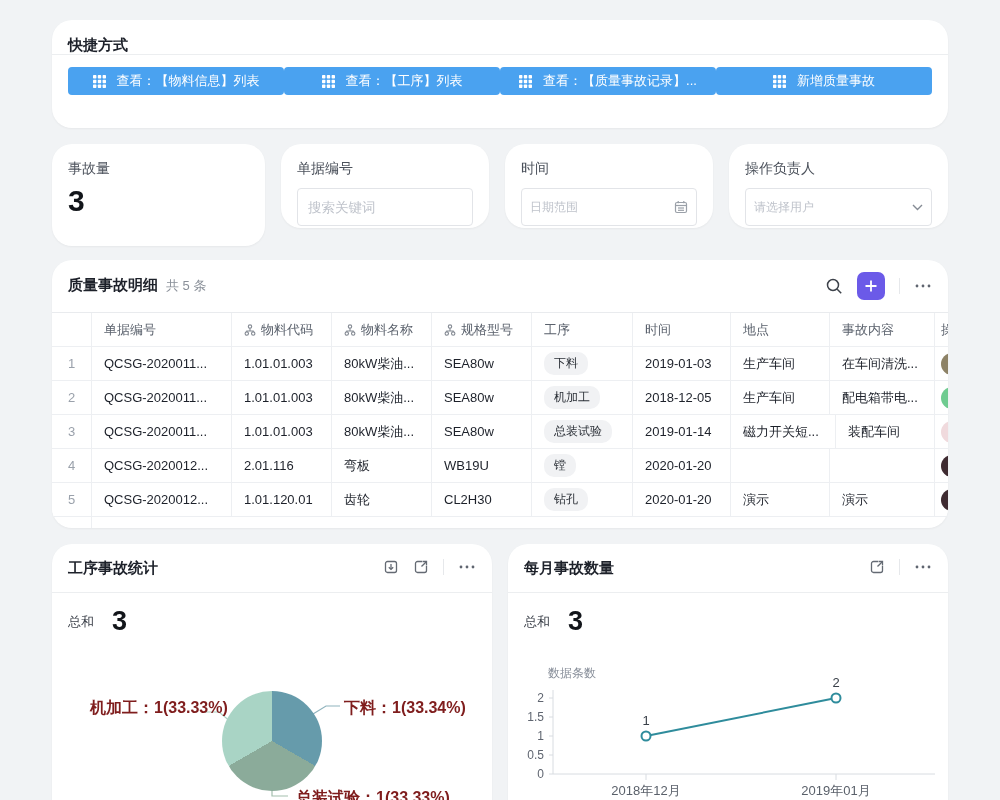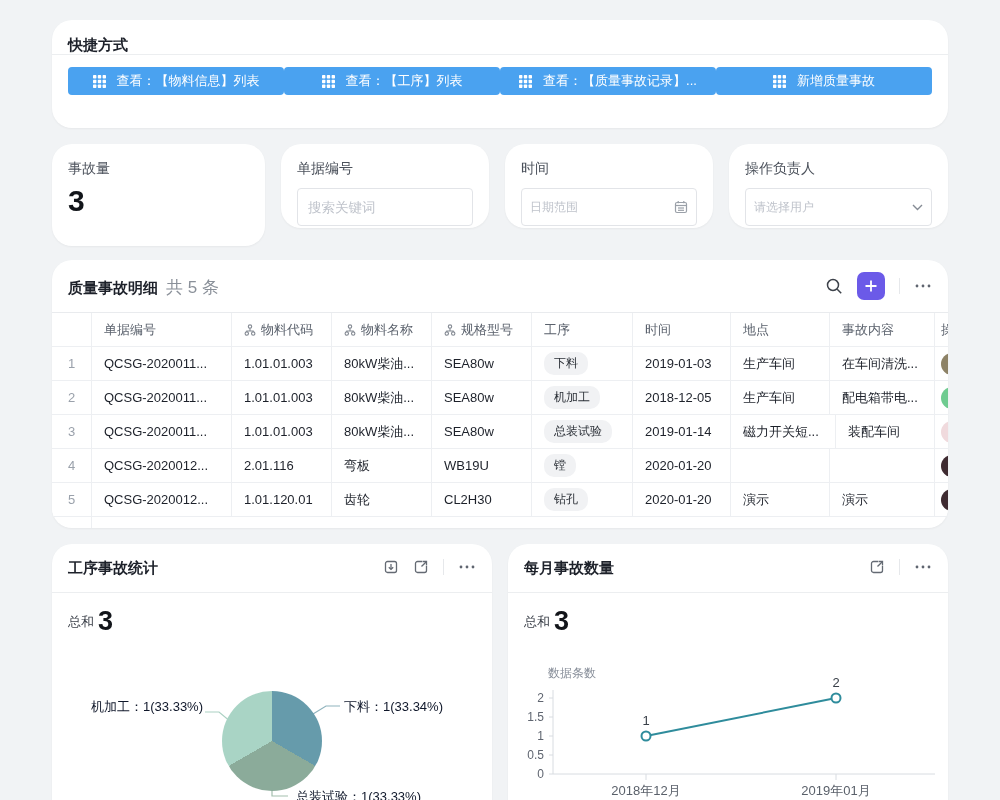--- a/index.html
+++ b/index.html
@@ -19,46 +19,46 @@
   .f-value{position:absolute;left:16px;top:40px;font-size:30px;font-weight:700;color:#12151a;}
   .f-input{position:absolute;left:16px;top:44px;right:16px;height:38px;border:1px solid #e2e4e8;border-radius:4px;
            box-sizing:border-box;display:flex;align-items:center;padding:0 8px;background:#fff;}
   .f-input input{border:none;outline:none;flex:1;font-size:13.5px;font-family:inherit;color:#333;min-width:0;background:transparent;}
   .f-input input::placeholder{color:#bfc3cb;}
   .ph{flex:1;font-size:12px;color:#bfc3cb;}
 
   
   .tbl-head{position:relative;height:52px;}
   .tbl-title{position:absolute;left:16px;top:16px;font-size:15px;font-weight:700;}
-  .tbl-count{font-size:17px;font-weight:400;color:#8a9099;margin-left:8px;}
+  .tbl-count{font-size:13px;font-weight:400;color:#8a9099;margin-left:8px;}
   .tbl-actions{position:absolute;right:16px;top:12px;display:flex;align-items:center;gap:14px;}
   .plus-btn{width:28px;height:28px;border-radius:7px;background:#6b5ae8;display:flex;align-items:center;justify-content:center;cursor:pointer;}
   .vdiv{width:1px;height:16px;background:#e6e8eb;}
   .t-row{display:flex;border-bottom:1px solid #edeff2;background:#fff;}
   .t-row.head{border-top:1px solid #e9ebee;color:#5a616c;}
   .td{height:33px;display:flex;align-items:center;padding-left:12px;box-sizing:border-box;
       border-right:1px solid #edeff2;font-size:13px;white-space:nowrap;overflow:hidden;}
   .td.num{justify-content:center;padding-left:0;color:#9aa1ab;}
   .c0{width:40px;flex:none}.c1{width:140px;flex:none}.c2{width:100px;flex:none}.c3{width:100px;flex:none}
   .c4{width:100px;flex:none}.c5{width:101px;flex:none}.c6{width:98px;flex:none}.c7{width:99px;flex:none}
   .c8{width:105px;flex:none}.c9{width:130px;flex:none;border-right:none;padding-left:6px;}
   .pill{background:#f1f2f4;border-radius:10px;padding:3px 10px;font-size:12px;color:#2a2f36;}
   .avatar{width:22px;height:22px;border-radius:50%;flex:none;}
   .hicon{display:inline-flex;margin-right:5px;}
 
   
   .ch-head{position:relative;height:48px;border-bottom:1px solid #eceef0;}
   .ch-title{position:absolute;left:16px;top:15px;font-size:15px;font-weight:700;}
   .ch-actions{position:absolute;right:16px;top:15px;display:flex;align-items:center;gap:14px;color:#646a73;}
-  .sum-row{position:absolute;left:16px;top:64px;display:flex;align-items:flex-end;gap:4px;}
+  .sum-row{position:absolute;left:16px;top:64px;display:flex;align-items:flex-end;gap:18px;}
   .sum-label{font-size:13px;color:#3c414a;padding-bottom:4px;}
   .sum-value{font-size:27px;font-weight:700;color:#12151a;line-height:1;}
   .pie{position:absolute;left:170px;top:147px;width:100px;height:100px;border-radius:50%;
        background:conic-gradient(#669bab 0deg 120deg,#8bab9a 120deg 240deg,#a9d4c5 240deg 360deg);}
-  .pie-label{position:absolute;font-size:13px;color:#0f172a;white-space:nowrap;}
+  .pie-label{position:absolute;font-size:16px;color:#7f1d1d;white-space:nowrap;font-weight:bold;}
   .icon-btn{cursor:pointer;display:inline-flex;}
 </style>
 </head>
 <body>
 
 <div class="page">
 
   <div class="card" style="left:52px;top:20px;width:896px;height:108px;">
     <div class="sc-title">快捷方式</div>
     <div class="sc-divider"></div>

